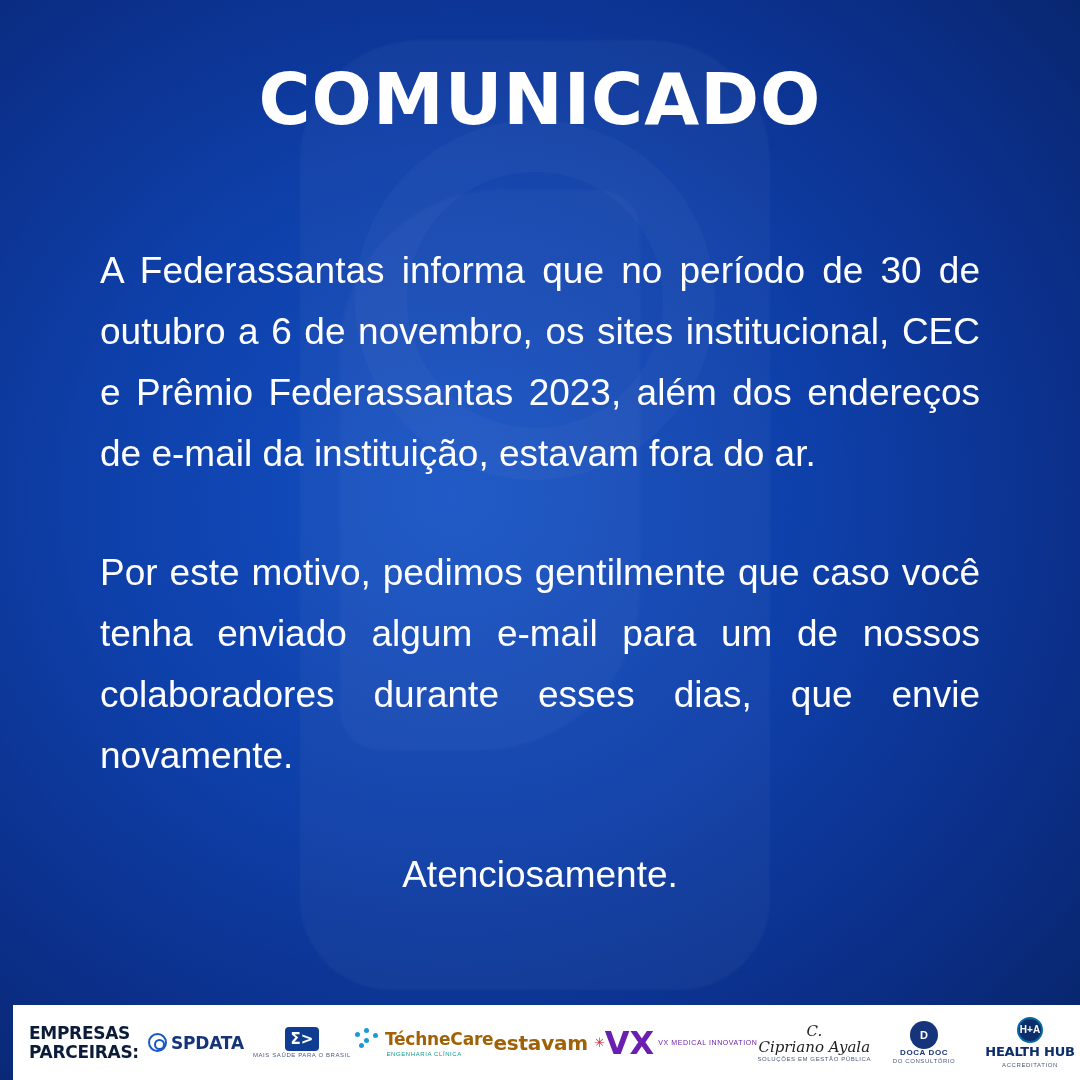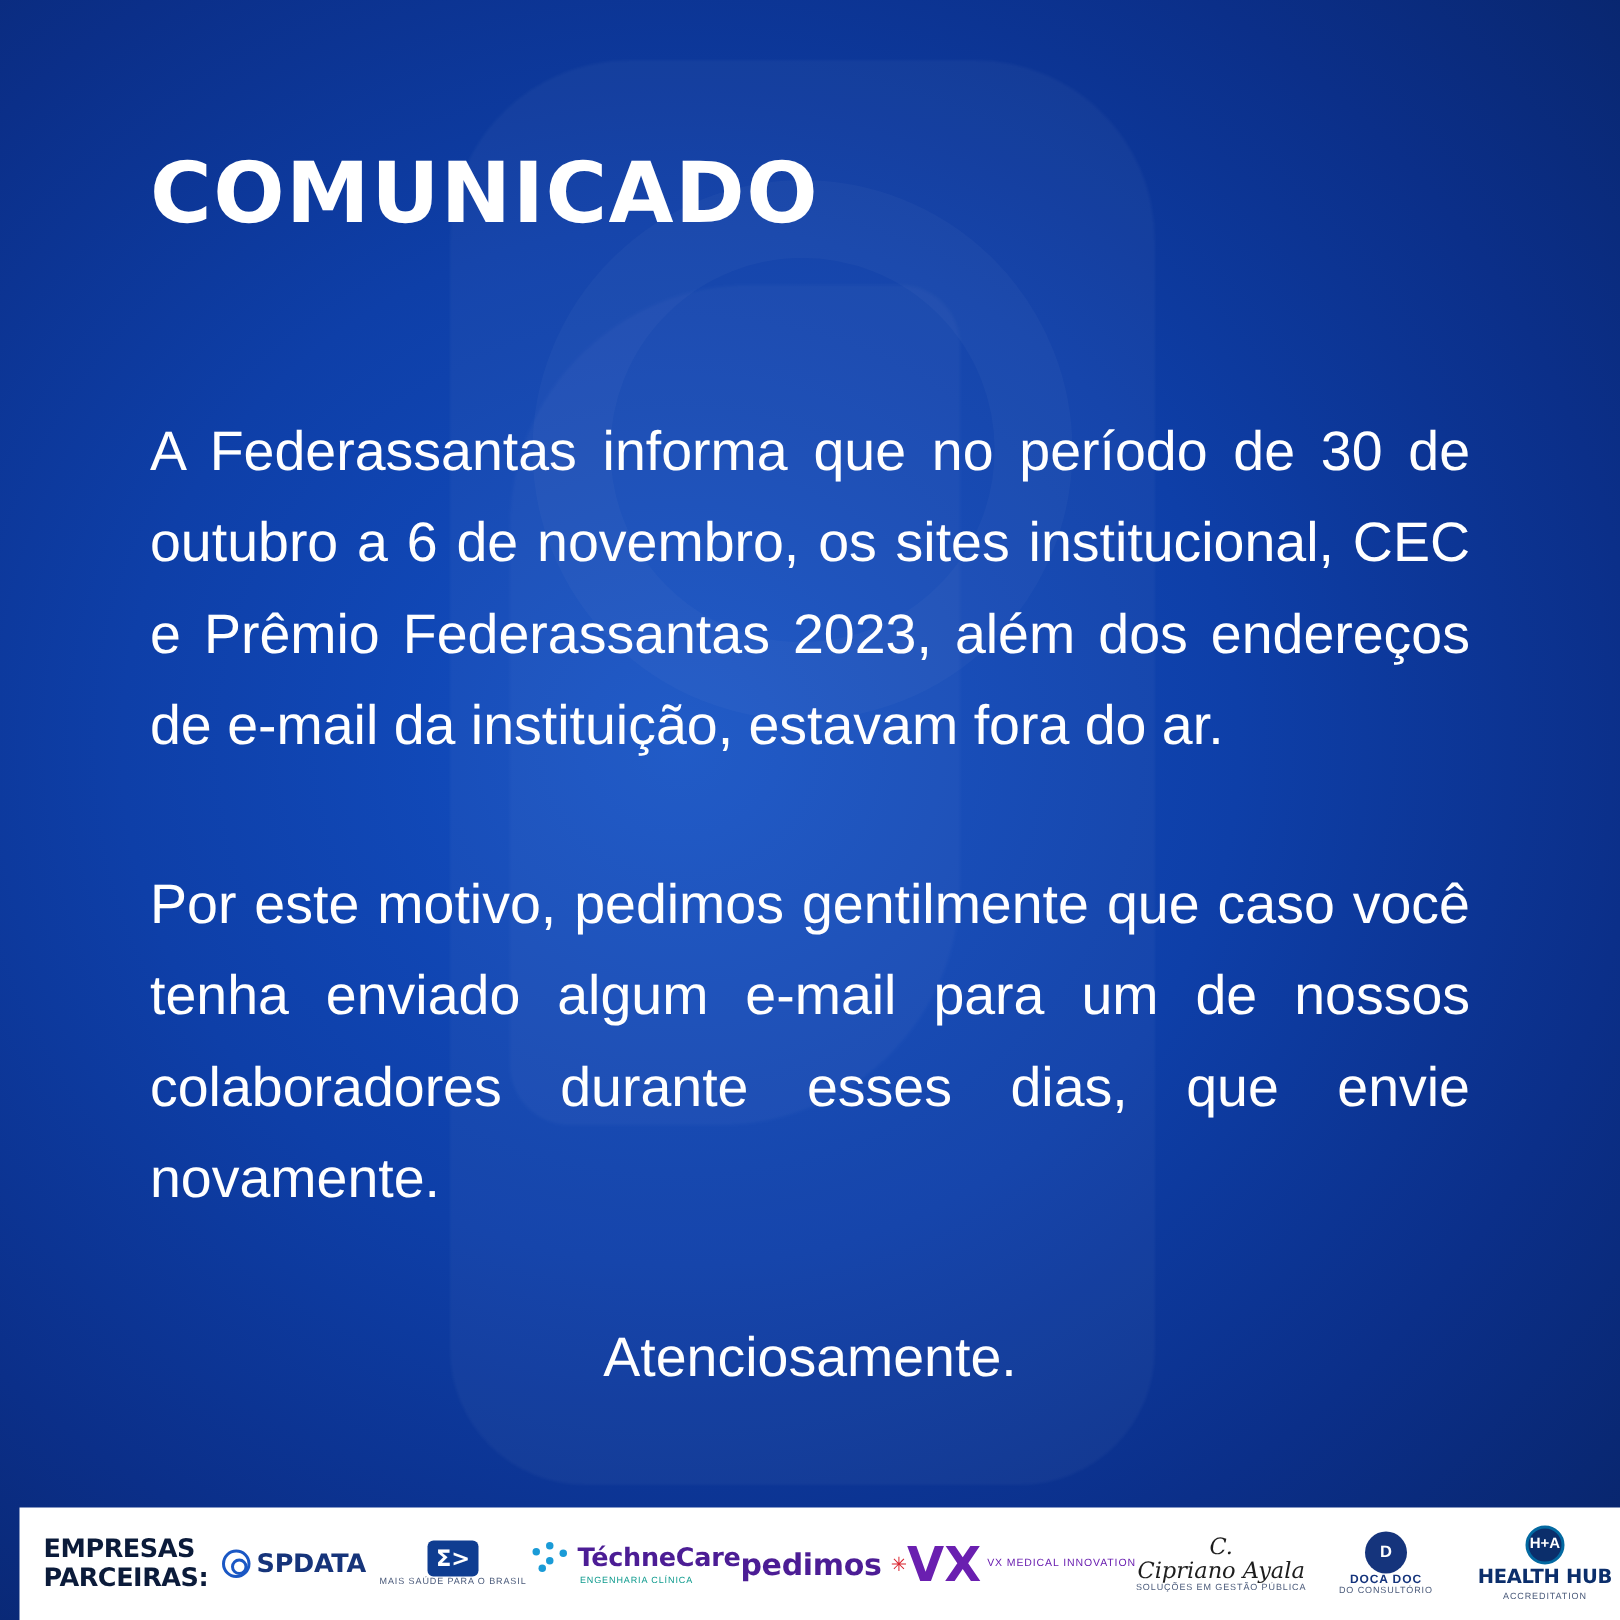--- a/index.html
+++ b/index.html
@@ -49,23 +49,24 @@
 
   .content {
     position: absolute;
     left: 0; top: 0;
     width: 1080px;
     height: 1005px;
     padding: 0 100px;
   }
 
   .title {
-    margin-top: 84px;
+    margin-top: 54px;
+    text-align: center;
     color: #ffffff;
-    font-size: 56px;
+    font-size: 71px;
     line-height: 92px;
     font-weight: bold;
     letter-spacing: 1px;
     font-family: "DejaVu Sans", sans-serif;
   }
 
   .body-text {
     margin-top: 94px;
     color: #ffffff;
     font-size: 37px;
@@ -176,21 +177,21 @@
   }
   .script-name {
     font-family: "DejaVu Serif", serif;
     font-style: italic;
     font-size: 15px;
     color: #1d1d1d;
     line-height: 16px;
     white-space: nowrap;
   }
   .teal { color: #0f9b8e; }
-  .dark { color: #4c1d95; }
+  .dark { color: #a16207; }
 </style>
 </head>
 <body>
 
 <div id="poster">
 
   <div class="watermark"></div>
   <div class="watermark-ring"></div>
 
   <div class="content">
@@ -231,21 +232,21 @@
             <i style="left:18px;top:5px"></i>
           <i style="left:4px;top:15px"></i>
         </span>
         <span class="logo-main dark">TéchneCare</span>
       </div>
       <span class="logo-sub teal">ENGENHARIA CLÍNICA</span>
     </div>
 
     <div class="logo">
       <div class="logo-row">
-        <span class="logo-main dark" style="font-size:20px">pedimos</span>
+        <span class="logo-main dark" style="font-size:20px">estavam</span>
         <span class="sodexo-star">✳</span>
       </div>
     </div>
 
     <div class="logo">
       <div class="logo-row">
         <span class="vx-mark">VX</span>
         <span class="logo-sub" style="color:#6a1fb0;font-size:7px;text-align:left">vx medical innovation</span>
       </div>
     </div>

